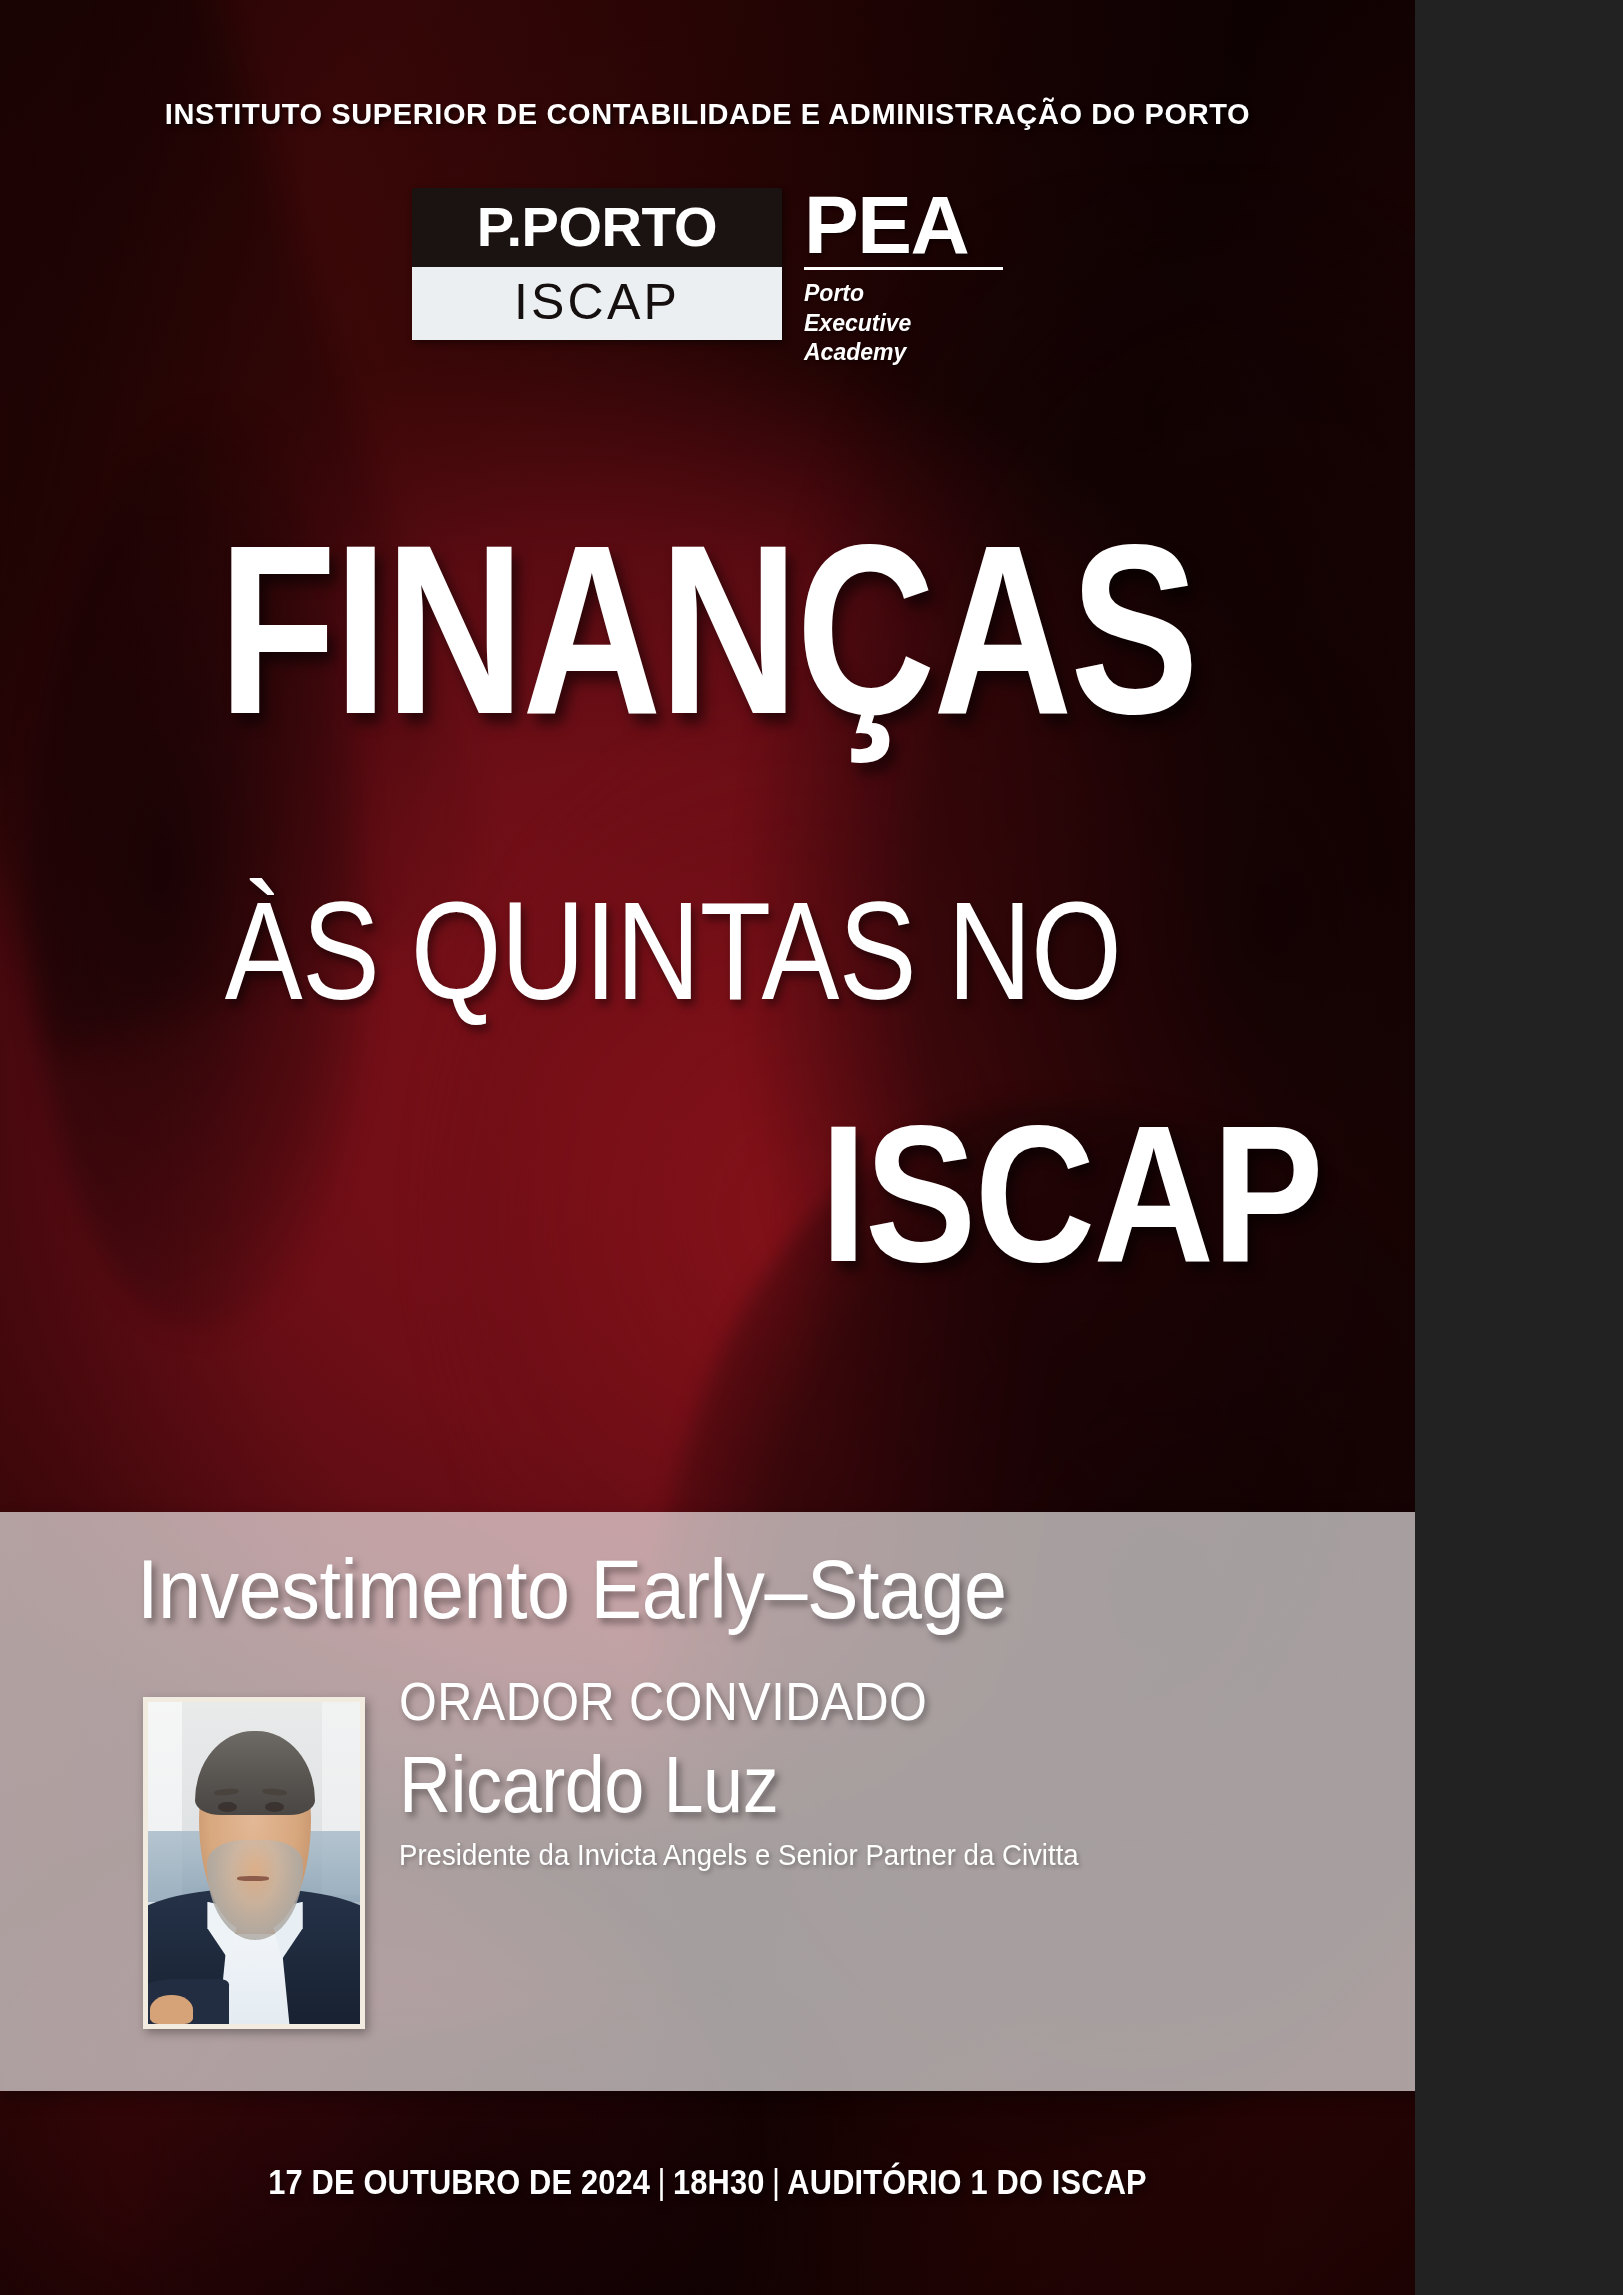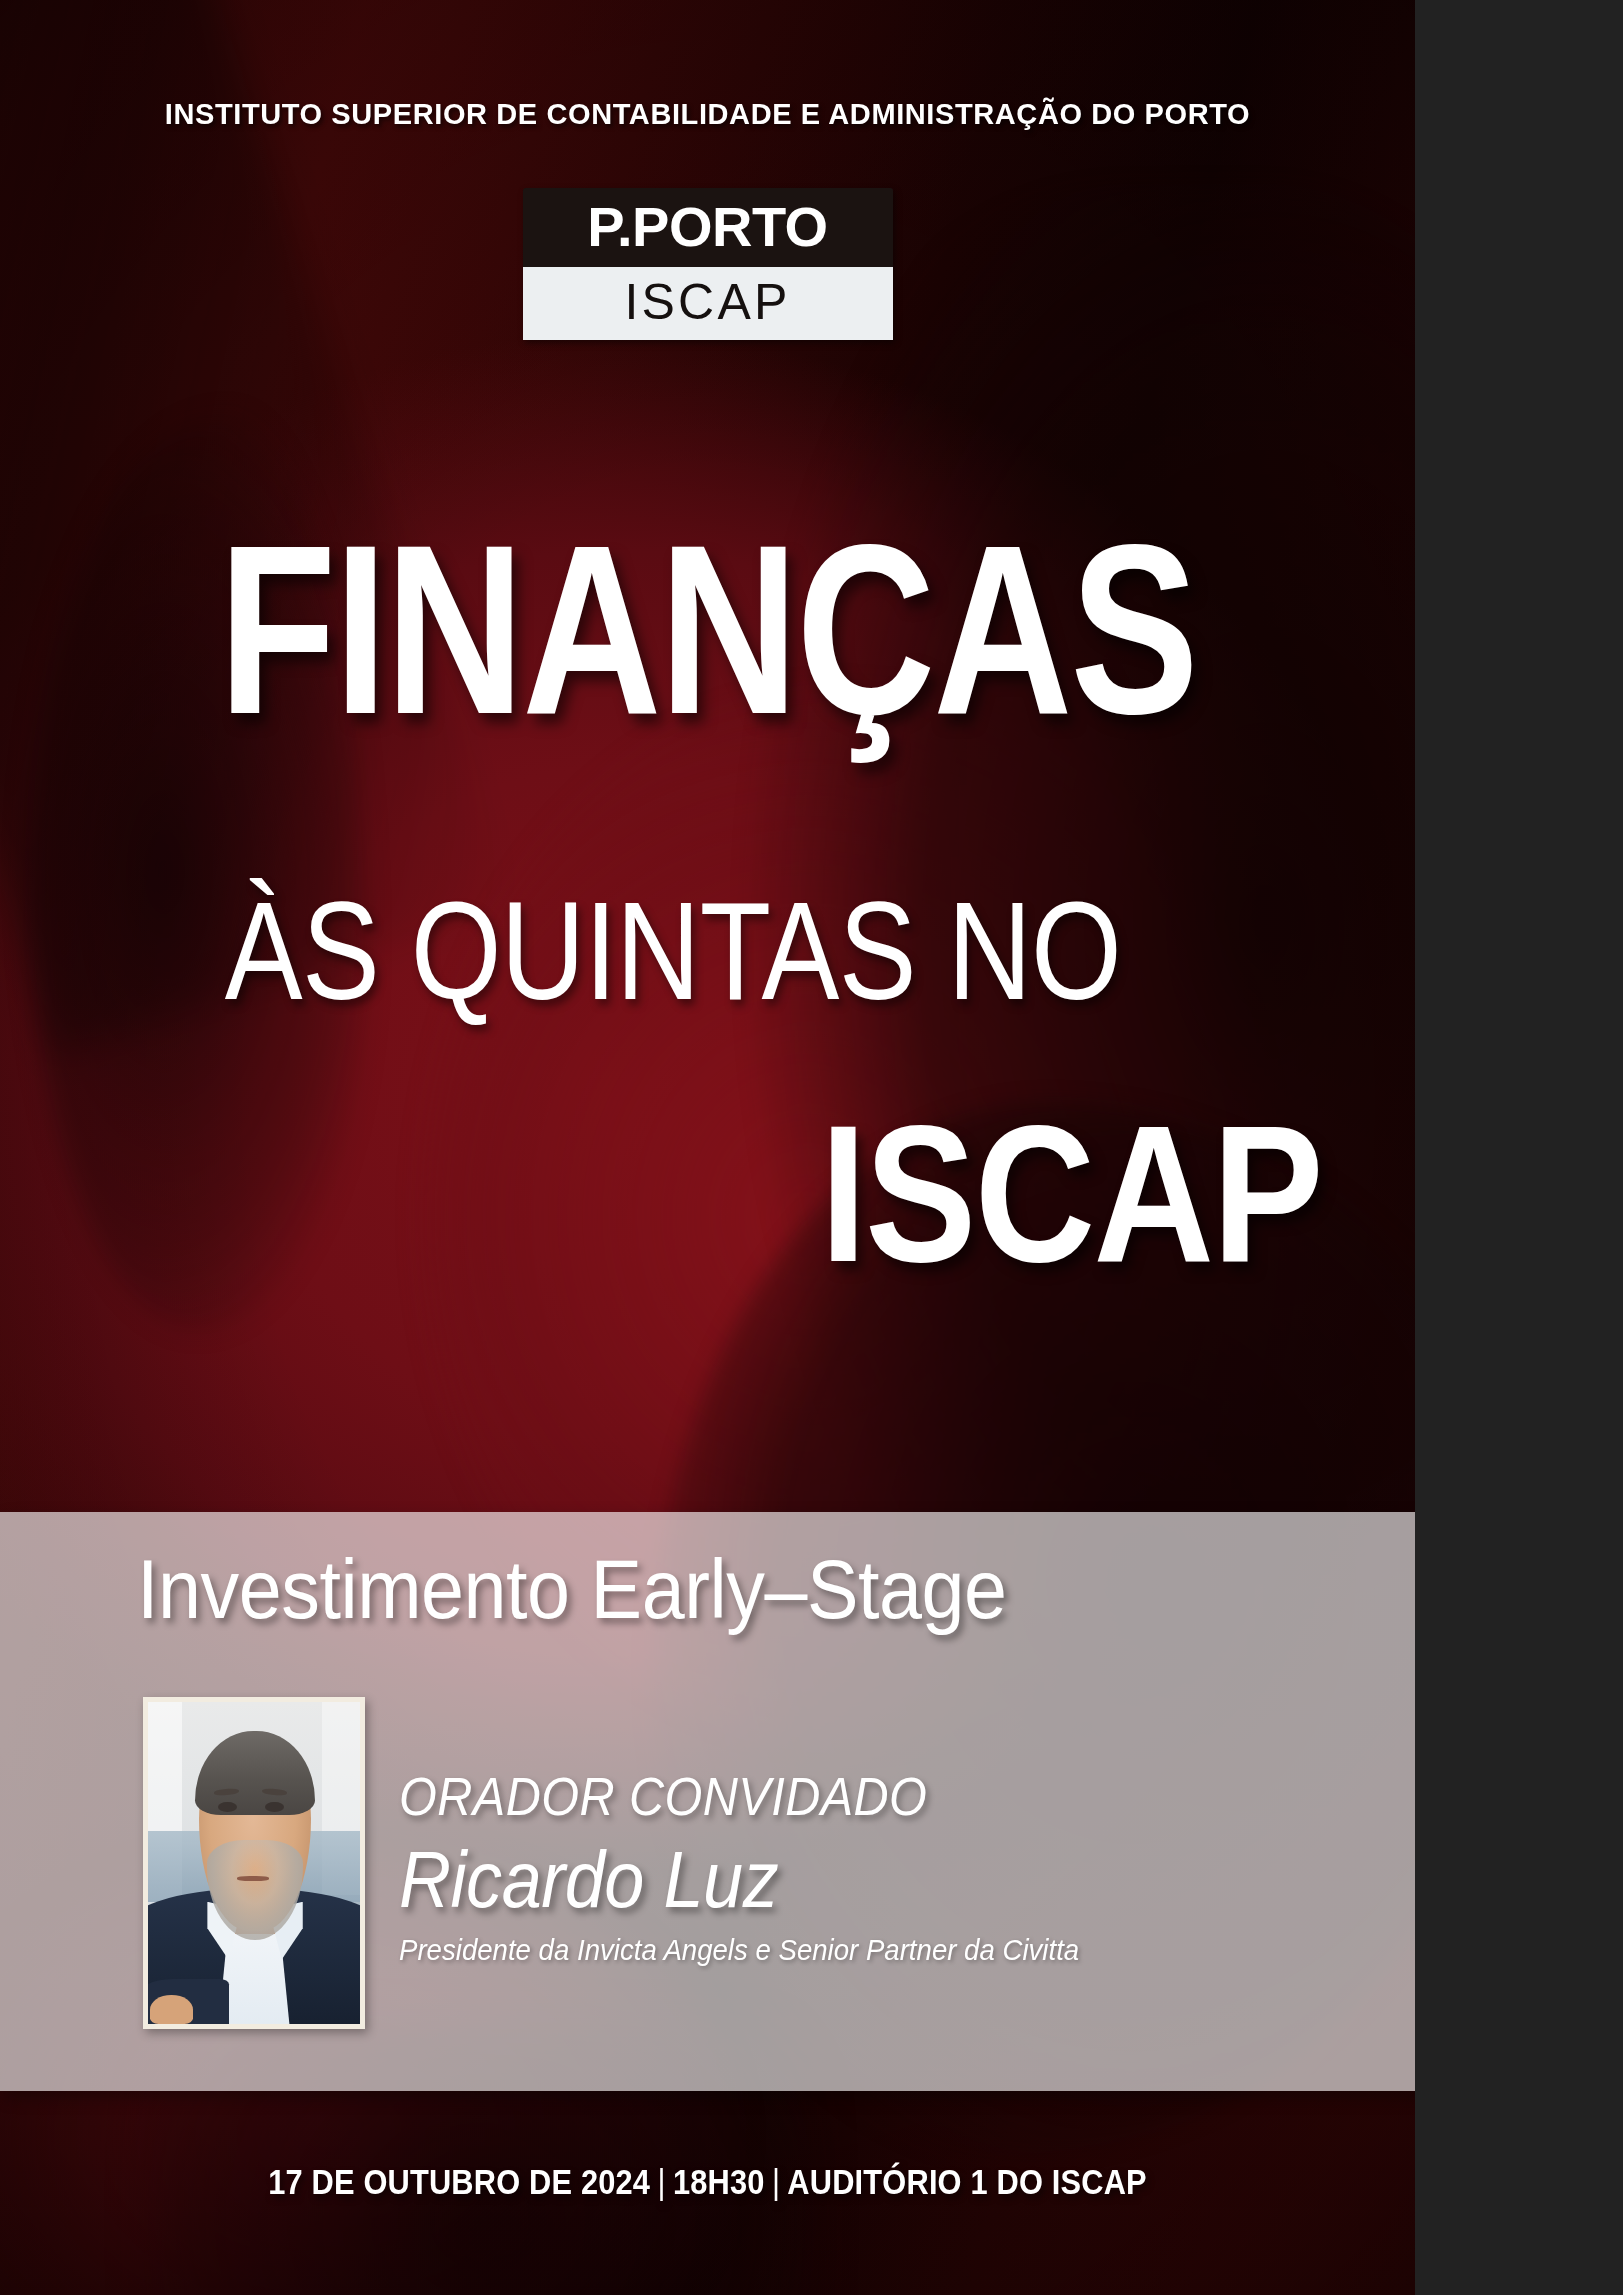--- a/index.html
+++ b/index.html
@@ -287,23 +287,22 @@
     position: absolute; left: -6%; bottom: -2%; width: 44%; height: 16%;
     background: #222d41; border-radius: 40% 10% 0 0;
   }
   .ph-hand {
     position: absolute; left: 1%; bottom: 0%; width: 20%; height: 9%;
     background: #d6a379; border-radius: 50% 50% 20% 20%;
   }
 
   .speaker-block {
     position: absolute;
-    left: 399px; top: 1769px;
-    color: #ffffff;
-    font-style: italic;
+    left: 399px; top: 1674px;
+    color: #ffffff;
   }
   .speaker-role {
     font-size: 54px;
     font-weight: 400;
     letter-spacing: 0.5px;
     line-height: 1;
     font-stretch: condensed;
     transform: scaleX(0.90);
     transform-origin: 0 0;
     text-shadow: 3.2px 4.2px 7px rgba(0,0,0,0.35);
@@ -363,20 +362,29 @@
   <div class="swirl swirl-f"></div>
   <div class="swirl swirl-g"></div>
   <div class="vignette"></div>
 
   <div class="org-line">INSTITUTO SUPERIOR DE CONTABILIDADE E ADMINISTRAÇÃO DO PORTO</div>
 
   <div class="logos">
     <div class="pporto-logo">
       <div class="pporto-top">P.PORTO</div>
       <div class="pporto-bottom">ISCAP</div>
+    </div>
+    <div class="pea-logo">
+      <div class="pea-mark">PEA</div>
+      <div class="pea-rule"></div>
+      <div class="pea-sub">
+        <div>Porto</div>
+        <div>Executive</div>
+        <div>Academy</div>
+      </div>
     </div>
   </div>
 
   <div class="title-financas">FINANÇAS</div>
   <div class="title-quintas">ÀS QUINTAS NO</div>
   <div class="title-iscap">ISCAP</div>
 
   <div class="panel"></div>
 
   <div class="panel-title">Investimento Early–Stage</div>

